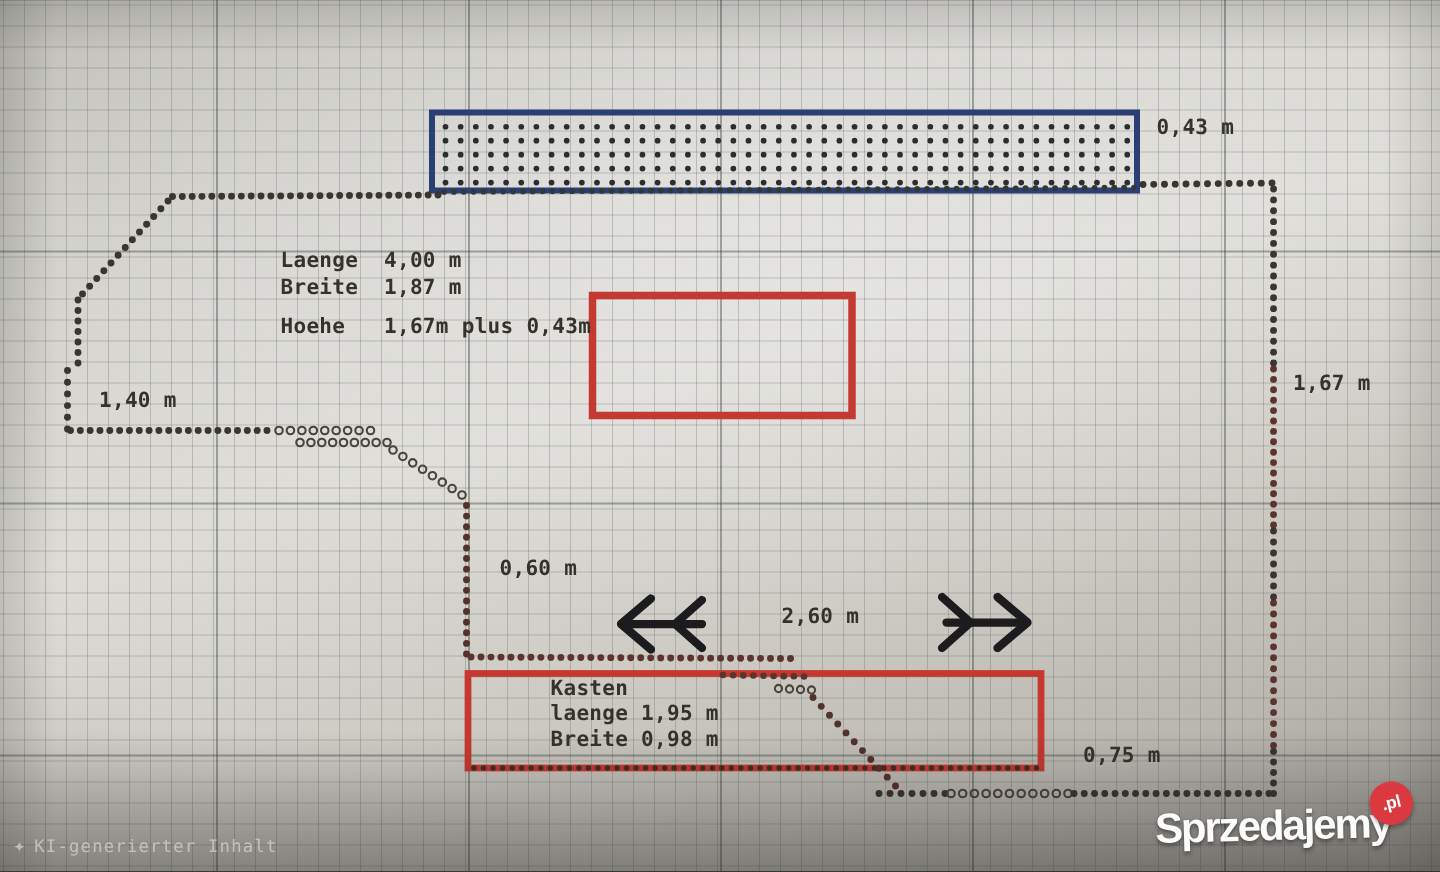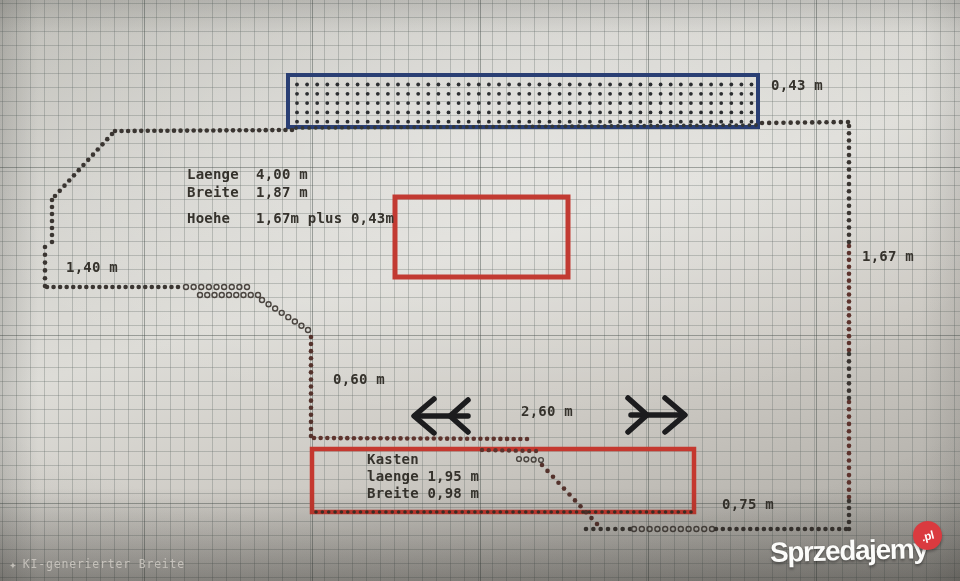--- a/index.html
+++ b/index.html
@@ -791,21 +791,21 @@
       <div class="label" style="left: 722px; top: 496px;">0,75 m</div>
       <div class="label" style="left: 367px; top: 451px;">Kasten</div>
       <div class="label" style="left: 367px; top: 468px;">laenge 1,95 m</div>
       <div class="label" style="left: 367px; top: 485px;">Breite 0,98 m</div>
     </div>
 
   <div class="vignette"></div>
 
   <div class="footer-note">
     <span class="sparkle">✦</span>
-    <span class="note-text">KI-generierter Breite</span>
+    <span class="note-text">KI-generierter Inhalt</span>
   </div>
 
   <div class="watermark">
     <span class="brand">Sprzedajemy</span>
     <span class="badge">
       <span>.pl</span>
     </span>
   </div>
 </div>
 

